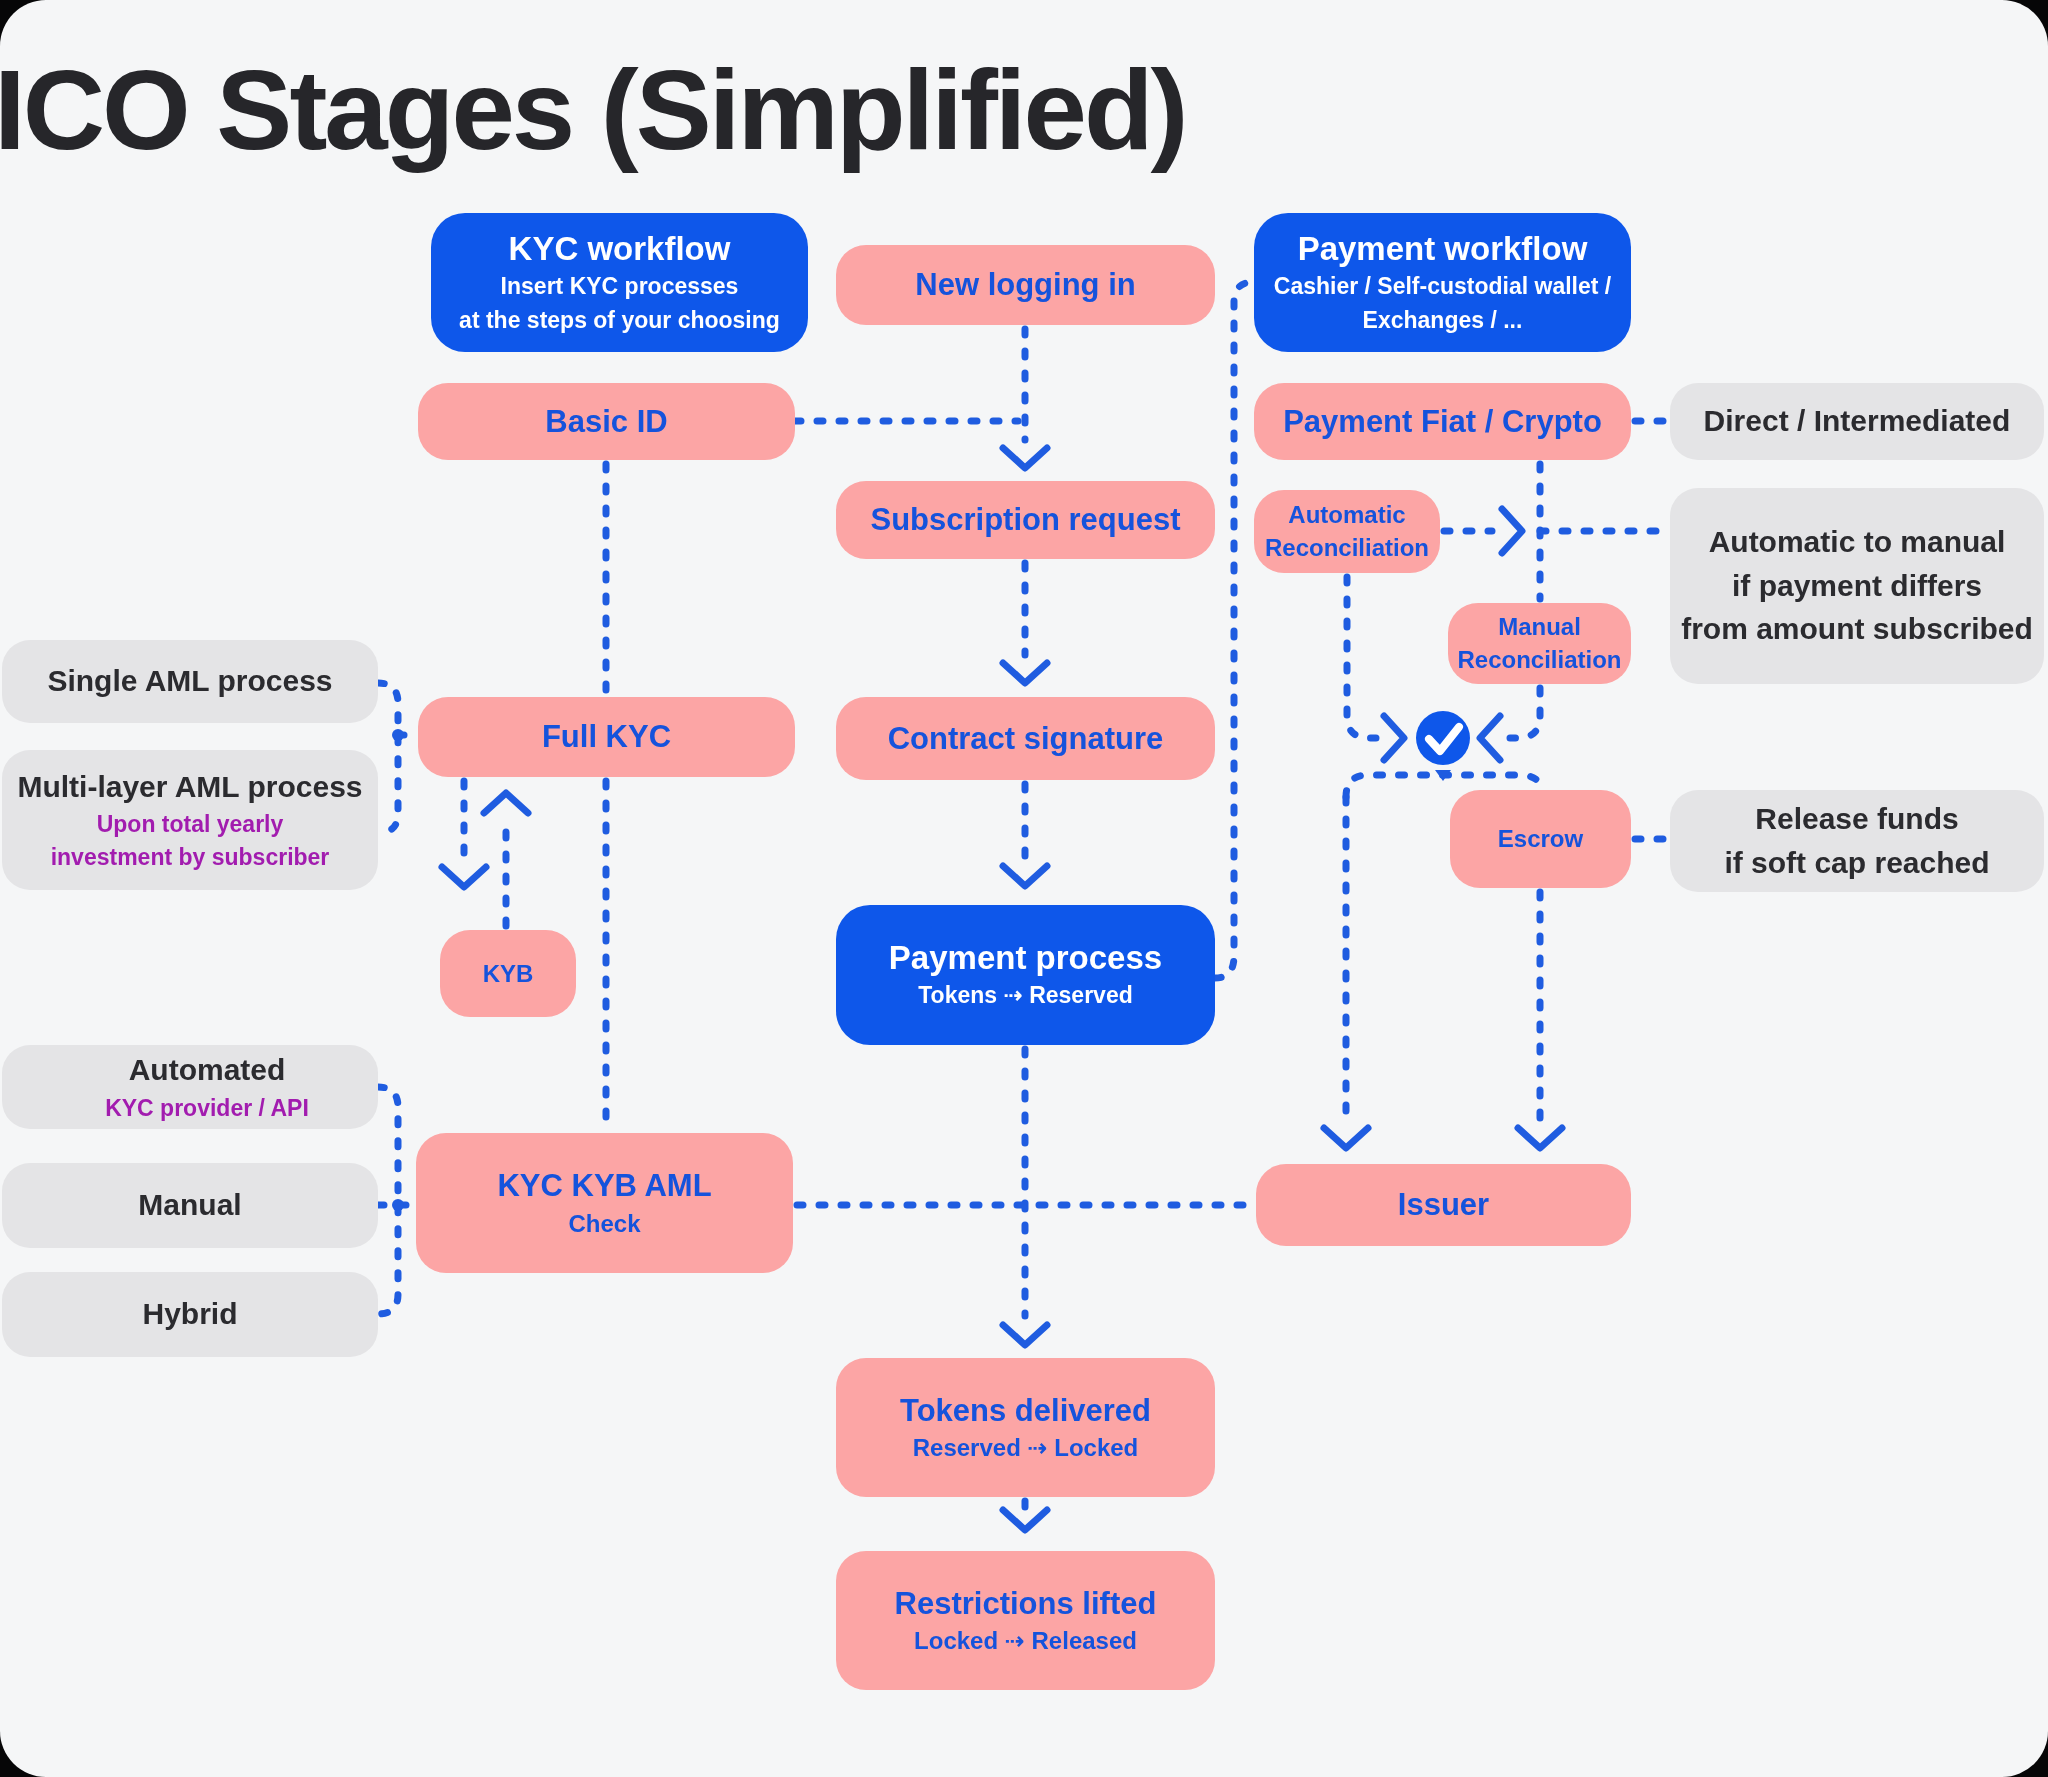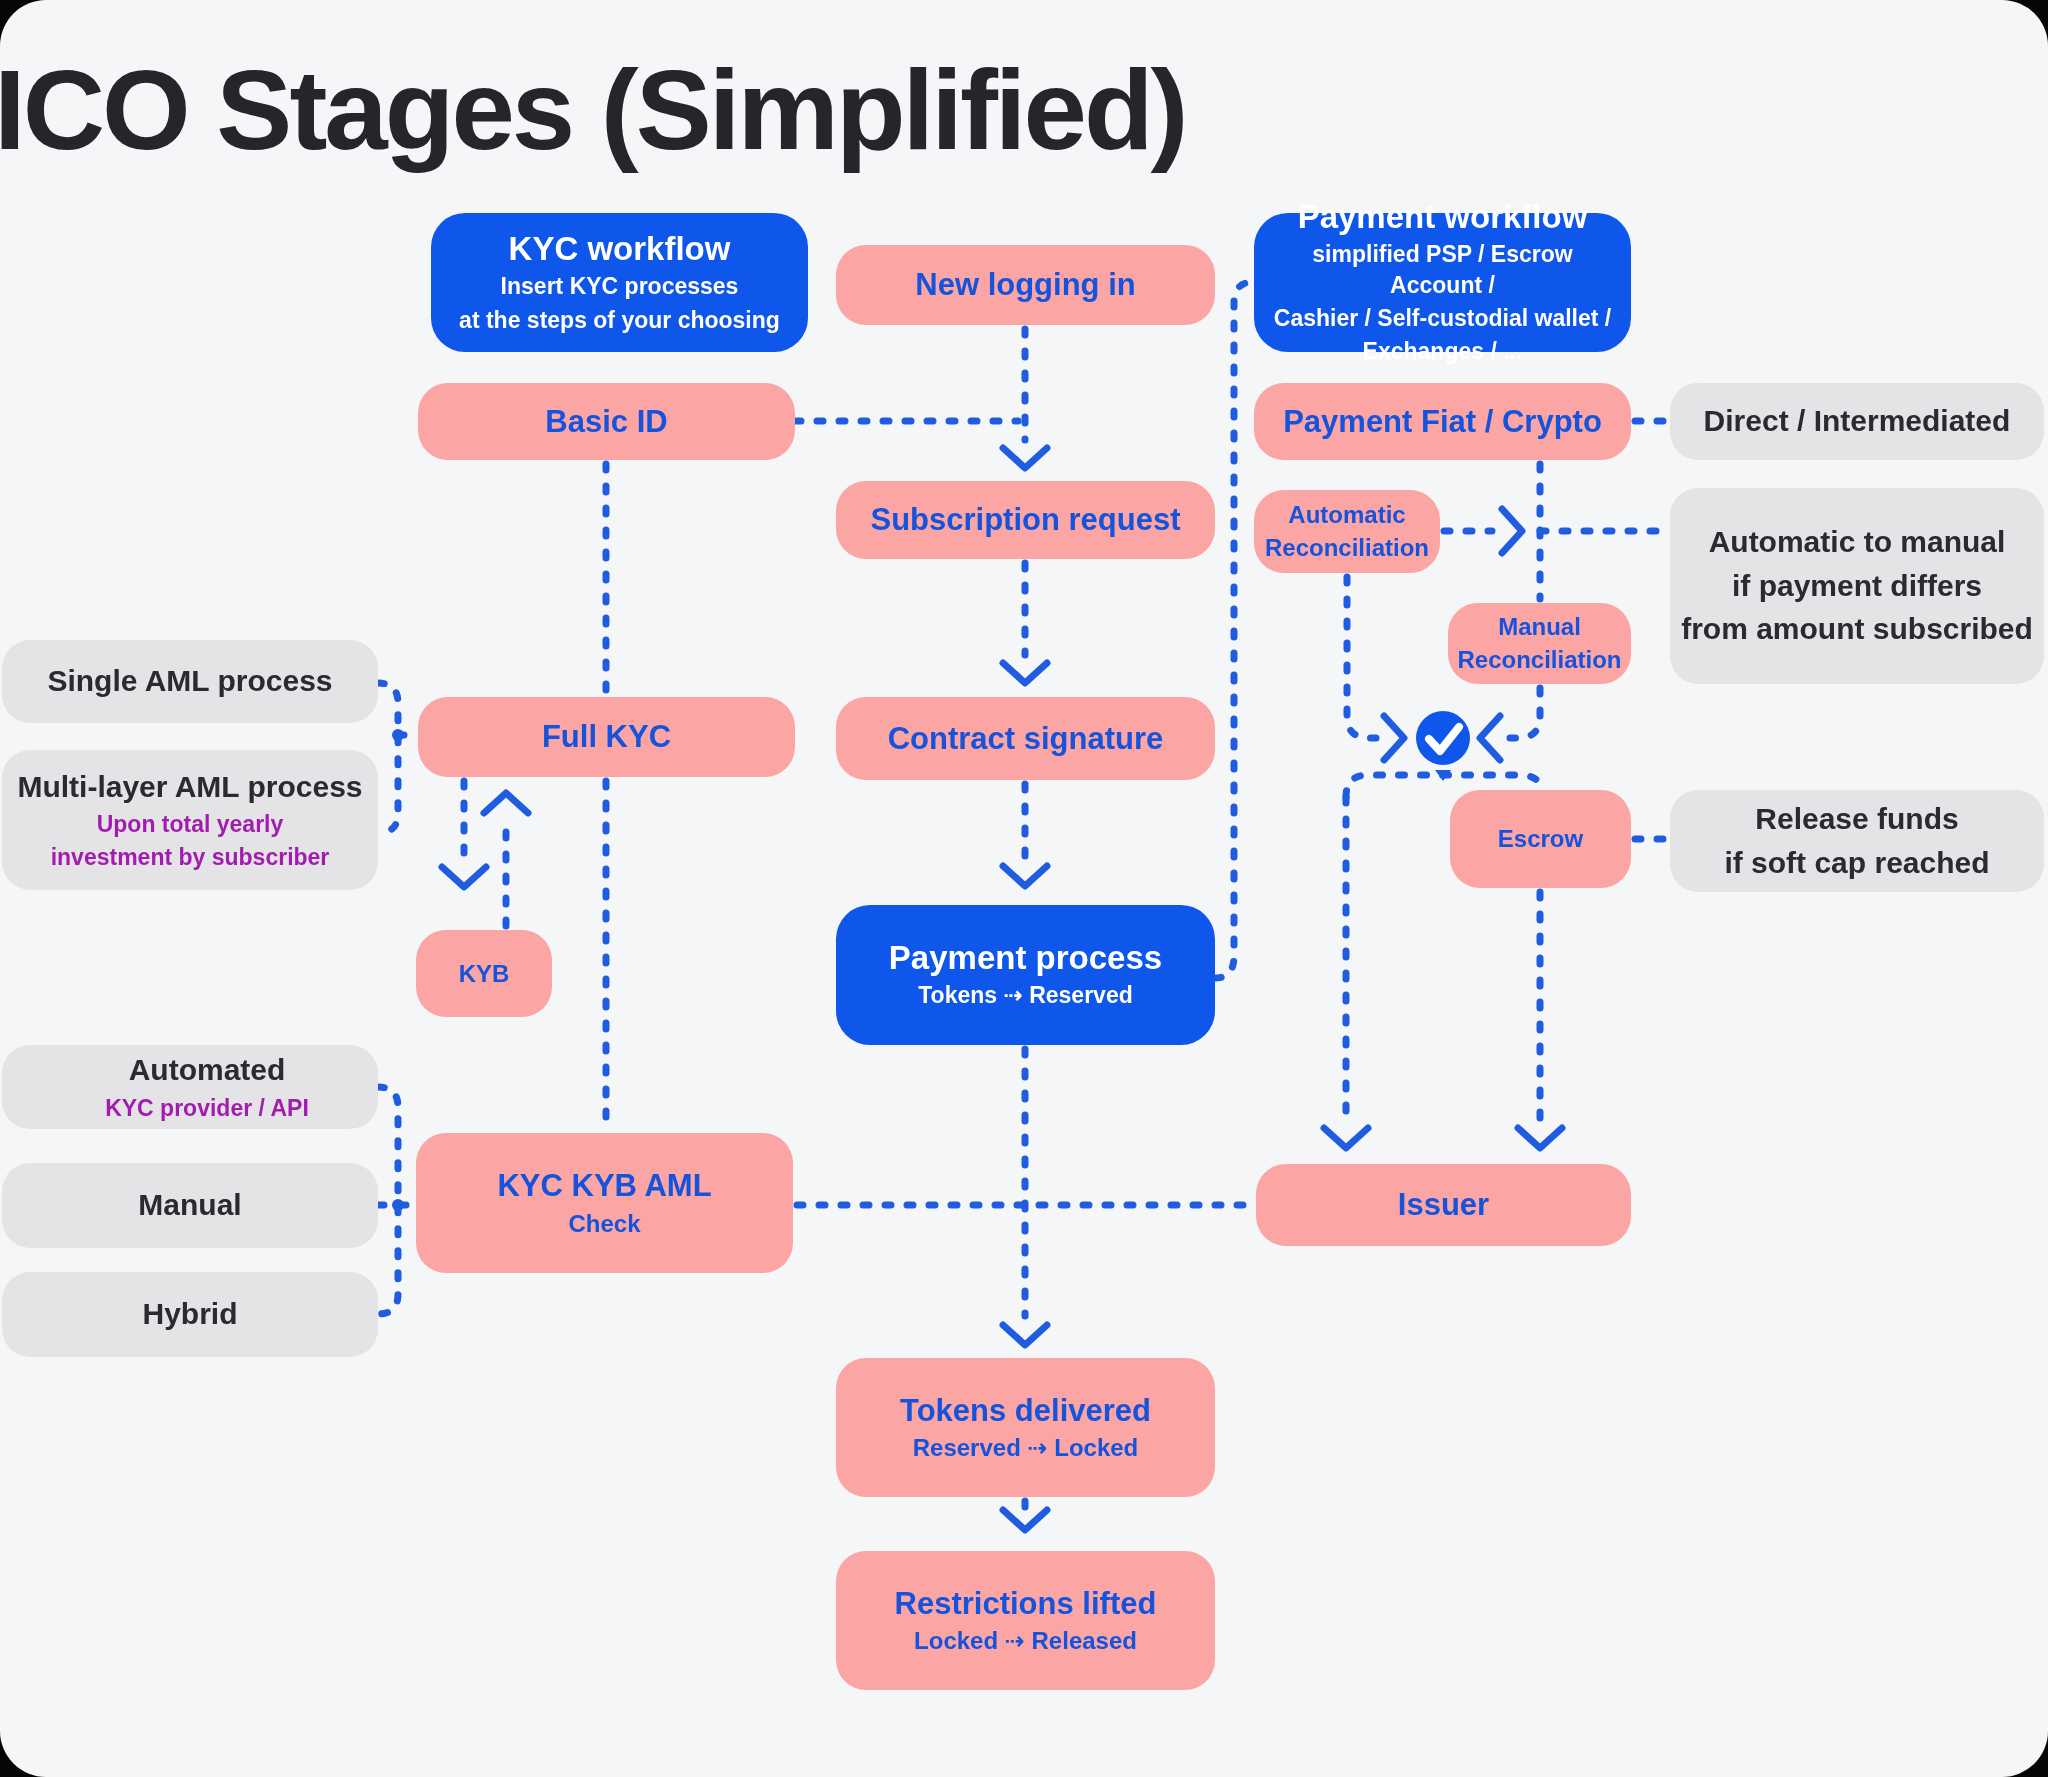--- a/index.html
+++ b/index.html
@@ -102,21 +102,20 @@
       <div class="node primary" style="left: 431px; top: 213px; width: 377px; height: 139px;">
         <div class="node-title">KYC workflow</div>
         <div class="node-sub">Insert KYC processes</div>
         <div class="node-sub">at the steps of your choosing</div>
       </div>
       <div class="node light" style="left: 836px; top: 245px; width: 379px; height: 80px;">
         <div class="node-title">New logging in</div>
       </div>
       <div class="node primary" style="left: 1254px; top: 213px; width: 377px; height: 139px;">
         <div class="node-title">Payment workflow</div>
-        <div class="node-sub">simplified PSP / Escrow Account /</div>
         <div class="node-sub">Cashier / Self-custodial wallet /</div>
         <div class="node-sub">Exchanges / ...</div>
       </div>
       <div class="node light" style="left: 418px; top: 383px; width: 377px; height: 77px;">
         <div class="node-title">Basic ID</div>
       </div>
       <div class="node light" style="left: 1254px; top: 383px; width: 377px; height: 77px;">
         <div class="node-title">Payment Fiat / Crypto</div>
       </div>
       <div class="node gray" style="left: 1670px; top: 383px; width: 374px; height: 77px;">
@@ -156,21 +155,21 @@
         <div class="node-title">Escrow</div>
       </div>
       <div class="node gray" style="left: 1670px; top: 790px; width: 374px; height: 102px;">
         <div class="node-title">Release funds</div>
         <div class="node-title">if soft cap reached</div>
       </div>
       <div class="node primary" style="left: 836px; top: 905px; width: 379px; height: 140px;">
         <div class="node-title">Payment process</div>
         <div class="node-sub">Tokens  ⇢  Reserved</div>
       </div>
-      <div class="node light small" style="left: 416px; top: 930px; width: 136px; height: 87px;">
+      <div class="node light small" style="left: 440px; top: 930px; width: 136px; height: 87px;">
         <div class="node-title">KYB</div>
       </div>
       <div class="node gray" style="left: 2px; top: 1045px; width: 376px; height: 84px; padding-left: 44px;">
         <div class="node-title">Automated</div>
         <div class="node-sub">KYC provider / API</div>
       </div>
       <div class="node light" style="left: 416px; top: 1133px; width: 377px; height: 140px;">
         <div class="node-title">KYC KYB AML</div>
         <div class="node-sub">Check</div>
       </div>

